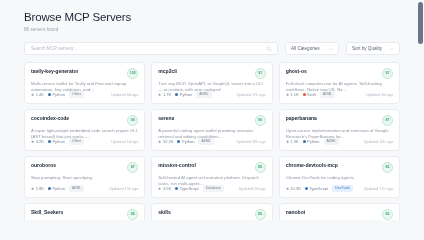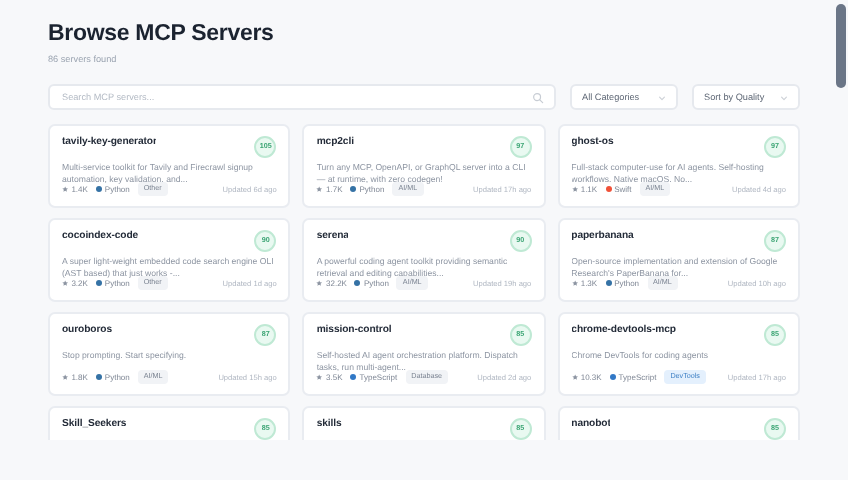--- a/index.html
+++ b/index.html
@@ -27,21 +27,21 @@
     position: absolute; top: 2px; right: 1px;
     width: 5px; height: 42px;
     background: #6b7687;
     border-radius: 3px;
   }
 
   
   .header { padding: 11px 24px 0 24px; }
   .page-title {
     font-size: 11.5px;
-    font-weight: 700;
+    font-weight: 400;
     color: #1b2330;
     letter-spacing: -0.15px;
     line-height: 13px;
   }
   .page-subtitle {
     margin-top: 3px;
     font-size: 4.6px;
     color: #9aa3b0;
     line-height: 6px;
   }

